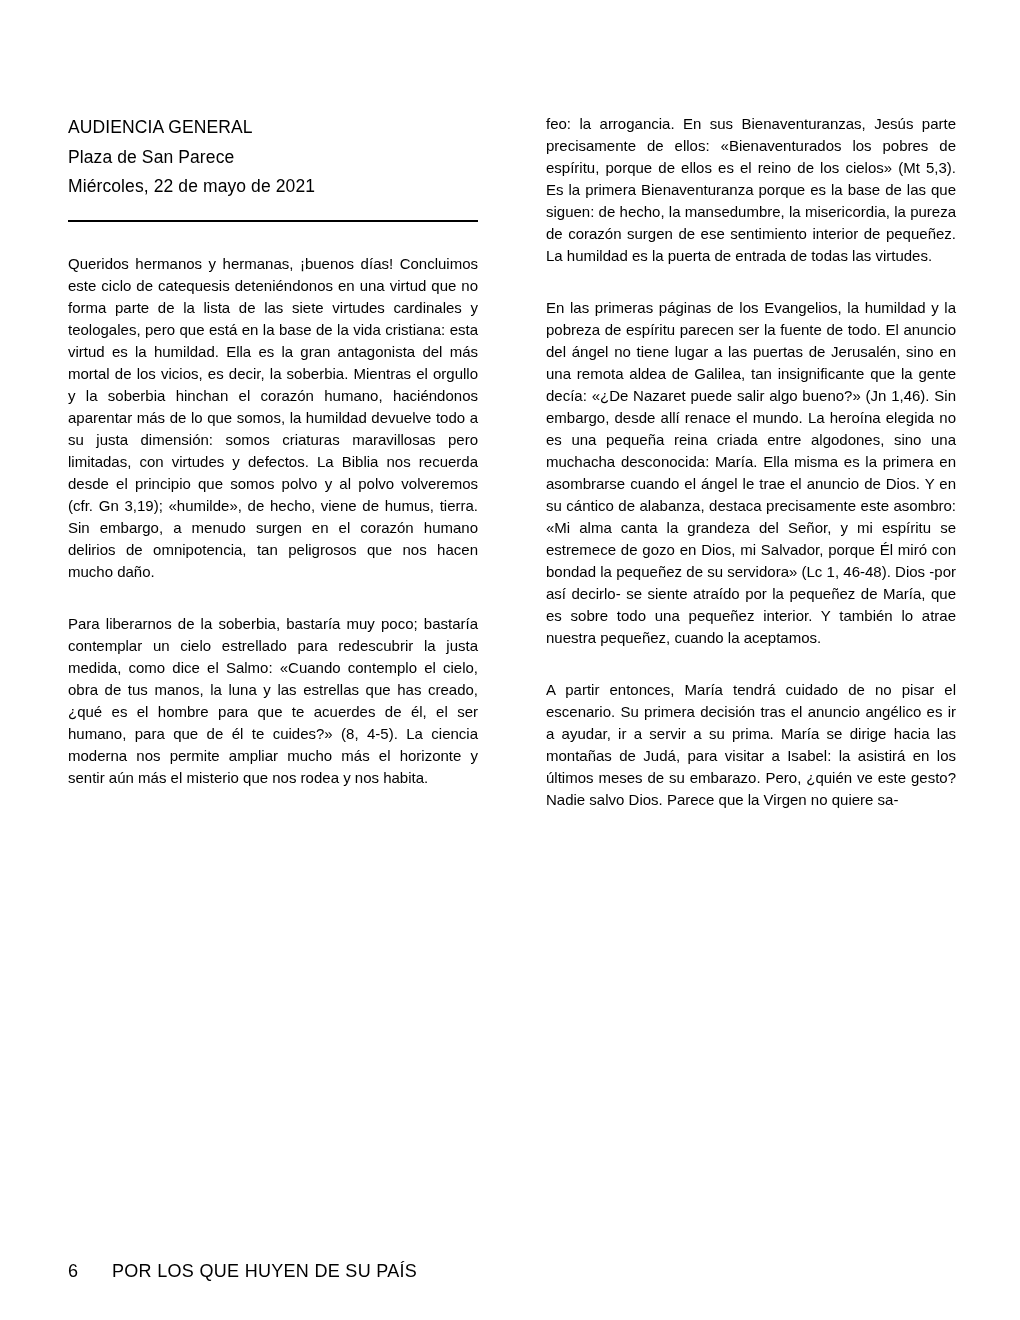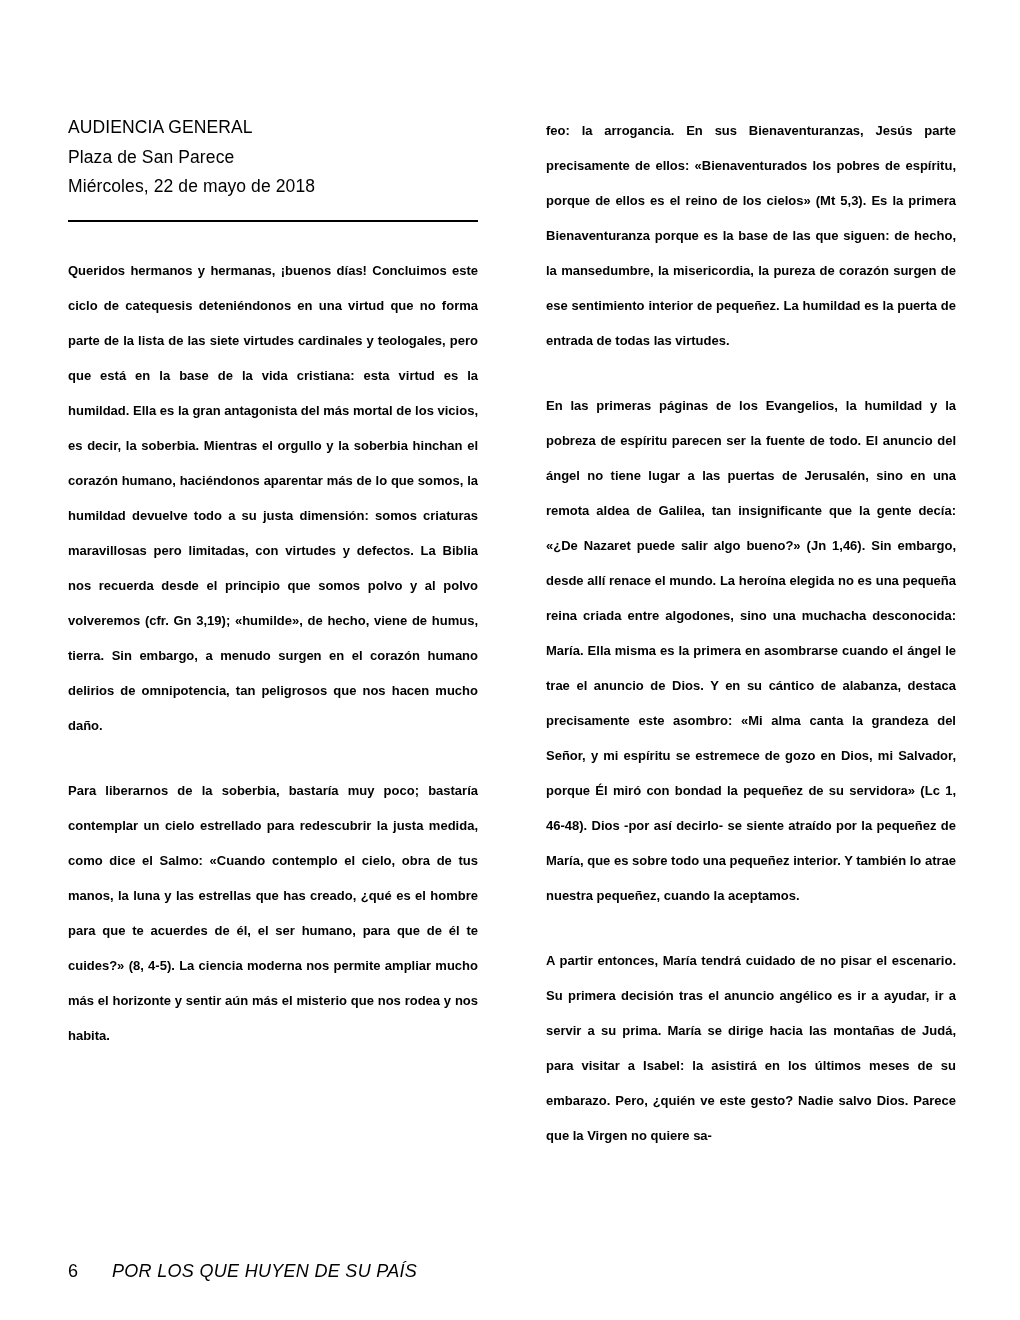--- a/index.html
+++ b/index.html
@@ -57,28 +57,27 @@
   .rule {
     width: 410px;
     height: 2.4px;
     background: #000000;
     margin-top: 18px;
     margin-bottom: 0;
   }
 
   
   .para {
-    font-size: 13px;
-    line-height: 35px;
+    font-size: 15px;
+    line-height: 22px;
     text-align: justify;
     text-justify: inter-word;
     margin: 0;
     hyphens: manual;
     word-spacing: 0px;
-    font-weight: bold;
   }
   .para + .para {
     margin-top: 29.8px;
   }
 
   .col-left .para-first { margin-top: 31px; }
 
   
   .footer {
     position: absolute;
@@ -91,36 +90,35 @@
     line-height: 24px;
     letter-spacing: 0.2px;
     white-space: nowrap;
   }
   .footer-page-number {
     width: 44px;
     display: inline-block;
   }
   .footer-title {
     letter-spacing: 0.3px;
-    font-style: italic;
   }
 </style>
 </head>
 <body>
 
 <div class="page">
 
   <div class="columns">
 
     <div class="col col-left">
 
       <div class="masthead">
         <div class="masthead-line">AUDIENCIA GENERAL</div>
         <div class="masthead-line">Plaza de San Parece</div>
-        <div class="masthead-line">Miércoles, 22 de mayo de 2018</div>
+        <div class="masthead-line">Miércoles, 22 de mayo de 2021</div>
       </div>
 
       <div class="rule"></div>
 
       <p class="para para-first">Queridos hermanos y hermanas, ¡buenos días! Concluimos este ciclo de catequesis deteniéndonos en una virtud que no forma parte de la lista de las siete virtudes cardinales y teologales, pero que está en la base de la vida cristiana: esta virtud es la humildad. Ella es la gran antagonista del más mortal de los vicios, es decir, la soberbia. Mientras el orgullo y la soberbia hinchan el corazón humano, haciéndonos aparentar más de lo que somos, la humildad devuelve todo a su justa dimensión: somos criaturas maravillosas pero limitadas, con virtudes y defectos. La Biblia nos recuerda desde el principio que somos polvo y al polvo volveremos (cfr. Gn 3,19); «humilde», de hecho, viene de humus, tierra. Sin embargo, a menudo surgen en el corazón humano delirios de omnipotencia, tan peligrosos que nos hacen mucho daño.</p>
       <p class="para">Para liberarnos de la soberbia, bastaría muy poco; bastaría contemplar un cielo estrellado para redescubrir la justa medida, como dice el Salmo: «Cuando contemplo el cielo, obra de tus manos, la luna y las estrellas que has creado, ¿qué es el hombre para que te acuerdes de él, el ser humano, para que de él te cuides?» (8, 4-5). La ciencia moderna nos permite ampliar mucho más el horizonte y sentir aún más el misterio que nos rodea y nos habita.</p>
     </div>
 
     <div class="col col-right">
       <p class="para">feo: la arrogancia. En sus Bienaventuranzas, Jesús parte precisamente de ellos: «Bienaventurados los pobres de espíritu, porque de ellos es el reino de los cielos» (Mt 5,3). Es la primera Bienaventuranza porque es la base de las que siguen: de hecho, la mansedumbre, la misericordia, la pureza de corazón surgen de ese sentimiento interior de pequeñez. La humildad es la puerta de entrada de todas las virtudes.</p>

